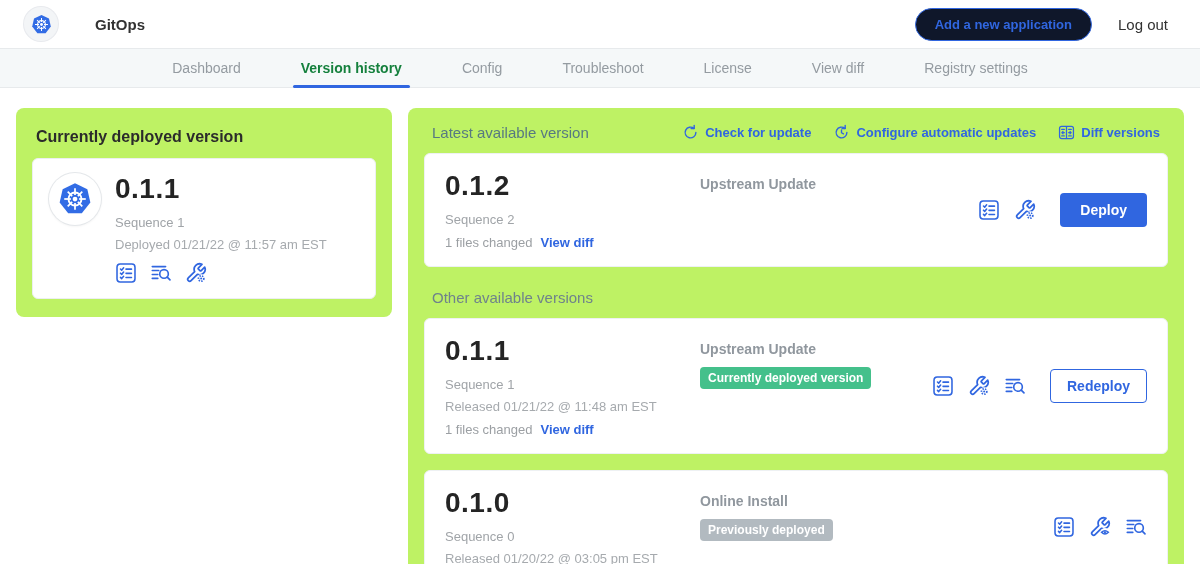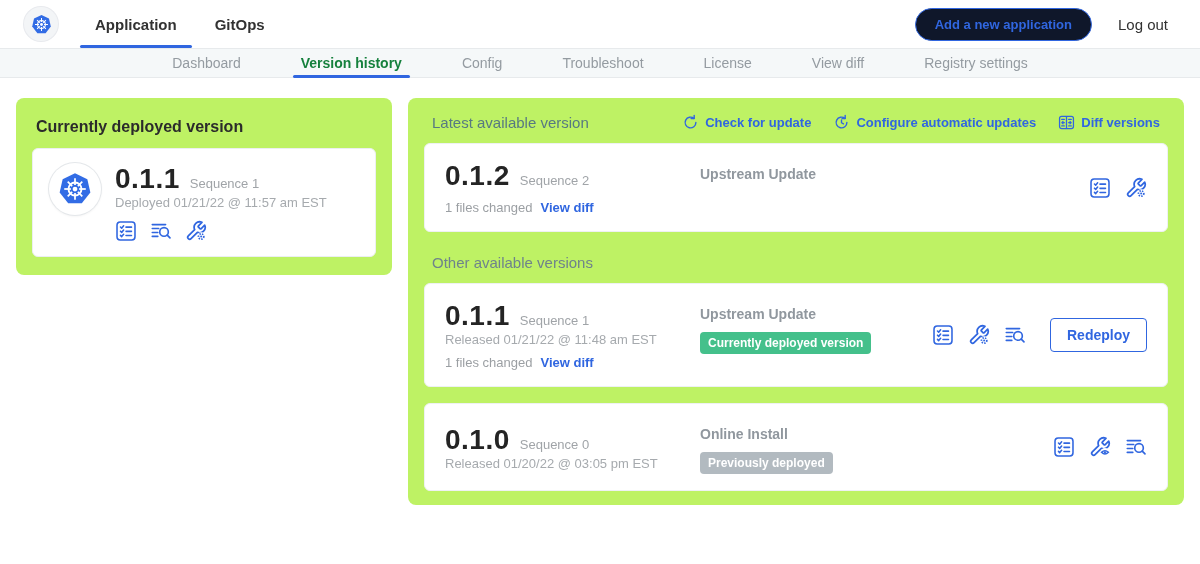--- a/index.html
+++ b/index.html
@@ -13,42 +13,42 @@
   .topnav-tab { position:relative; height:48px; display:flex; align-items:center;
     padding:0 15px; font-size:15px; font-weight:700; color:#323232; cursor:pointer; margin-right:8px; }
   .topnav-tab.active::after { content:""; position:absolute; left:0; right:0; bottom:0;
     height:3px; background:#3066e0; border-radius:2px; }
   .topnav-spacer { flex:1; }
   .btn-pill { border:1px solid #3066e0; color:#3066e0; background:#0f172a; border-radius:17px;
     font-size:13px; font-weight:700; padding:8px 19px; cursor:pointer; font-family:inherit; }
   .logout { font-size:15px; color:#323232; margin:0 8px 0 26px; cursor:pointer; }
 
   
-  .subnav { height:30px; background:#f5f8f9; border-top:1px solid #e7eaec; border-bottom:1px solid #e7eaec;
+  .subnav { height:40px; background:#f5f8f9; border-top:1px solid #e7eaec; border-bottom:1px solid #e7eaec;
     display:flex; align-items:stretch; justify-content:center; gap:28px; }
   .subnav-item { position:relative; display:flex; align-items:center; padding:0 16px;
     font-size:14px; color:#949ba1; cursor:pointer; }
   .subnav-item.active { color:#15803d; font-weight:700; }
   .subnav-item.active::after { content:""; position:absolute; left:8px; right:8px; bottom:-1px;
     height:3px; background:#3066e0; border-radius:2px; }
 
   
   .main { display:flex; align-items:flex-start; gap:16px; padding:20px 16px 0 16px; }
   .panel { background:#bef264; border-radius:8px; }
   .deployed-panel { flex:0 0 376px; padding:16px 16px 18px 16px; }
   .panel-heading { font-size:16px; font-weight:700; color:#2b2b2b; padding:4px 4px 12px 4px; }
   .deployed-card { background:#fff; border-radius:6px; border:1px solid #eceff1;
     padding:14px 16px; display:flex; gap:14px; }
   .app-logo { width:52px; height:52px; border-radius:50%; background:#fff;
     box-shadow:0 0 0 1px #e4e7ea, 0 1px 3px rgba(0,0,0,.08);
     display:flex; align-items:center; justify-content:center; flex:0 0 52px; }
-  .ver-line { display:flex; align-items:baseline; gap:10px; }
+  .ver-line { display:flex; align-items:baseline; gap:10px;flex-direction:column; }
   .ver-number { font-size:28px; font-weight:800; color:#242424; letter-spacing:.5px; }
   .ver-seq { font-size:13px; color:#a0a4a8; }
-  .ver-date { font-size:13px; color:#a6aaae; }
+  .ver-date { font-size:13px; color:#a6aaae; margin-top:7px; }
   .icon-row { display:flex; align-items:center; gap:13px; margin-top:10px; }
   .ic { width:22px; height:22px; color:#3066e0; cursor:pointer; flex:0 0 auto; }
   .ic svg { width:100%; height:100%; display:block; }
 
   
   .versions-panel { flex:1; padding:14px 16px 14px 16px; }
   .vp-header { display:flex; align-items:flex-end; padding:2px 8px 12px 8px; }
   .vp-title { font-size:15px; color:#577981; }
   .vp-actions { margin-left:auto; display:flex; align-items:center; gap:22px; }
   .vp-action { display:flex; align-items:center; gap:6px; color:#3066e0;
@@ -150,21 +150,20 @@
     </symbol>
   </defs>
 </svg>
 
 <header class="topnav">
   <div class="logo-wrap">
     <svg width="23" height="23">
         <use href="#i-k8s"></use>
       </svg>
   </div>
-  <div class="topnav-tab active">Application</div>
   <div class="topnav-tab">GitOps</div>
   <div class="topnav-spacer"></div>
   <button class="btn-pill">Add a new application</button>
   <span class="logout">Log out</span>
 </header>
 
 <nav class="subnav">
   <div class="subnav-item">Dashboard</div>
   <div class="subnav-item active">Version history</div>
   <div class="subnav-item">Config</div>
@@ -261,20 +260,21 @@
         <span class="ic">
             <svg>
               <use href="#i-checklist"></use>
             </svg>
           </span>
         <span class="ic">
             <svg>
               <use href="#i-wrench-gear"></use>
             </svg>
           </span>
+        <button class="btn-deploy">Deploy</button>
       </div>
     </div>
 
     <div class="other-title">Other available versions</div>
 
     <div class="version-card" style="margin-bottom:16px;">
       <div class="vc-left">
         <div class="ver-line">
           <span class="ver-number">0.1.1</span>
           <span class="ver-seq">Sequence 1</span>

